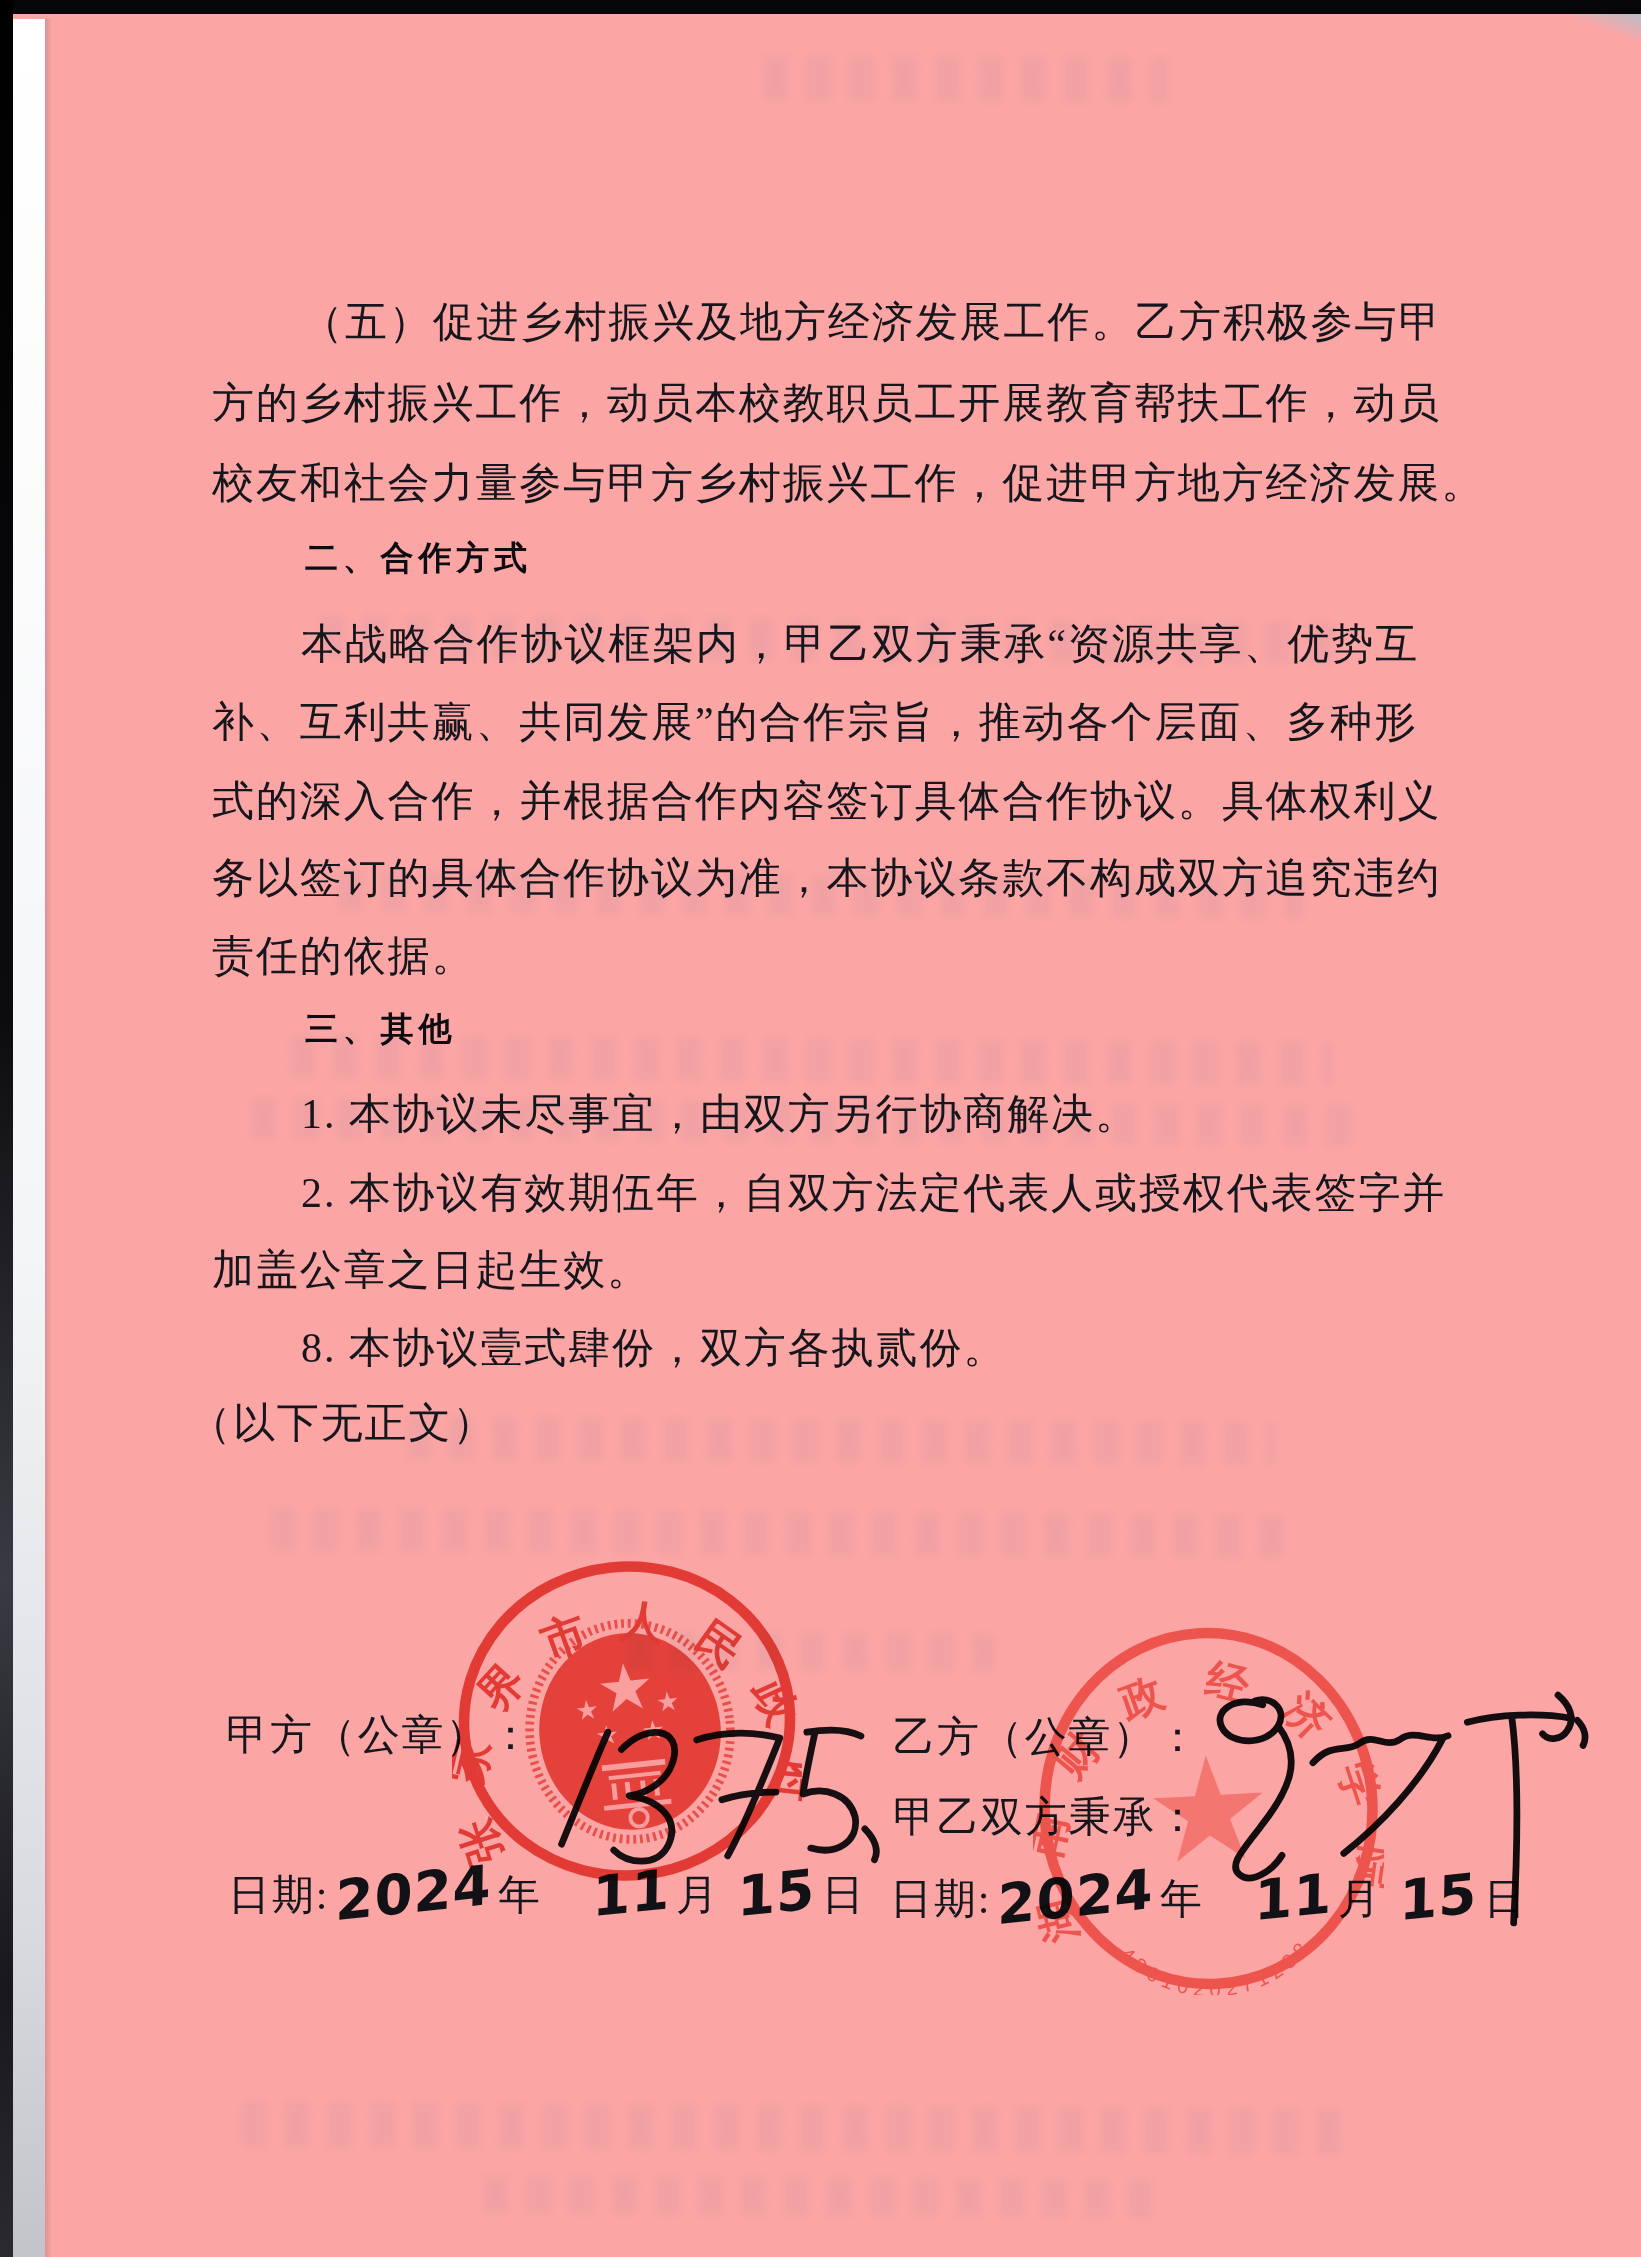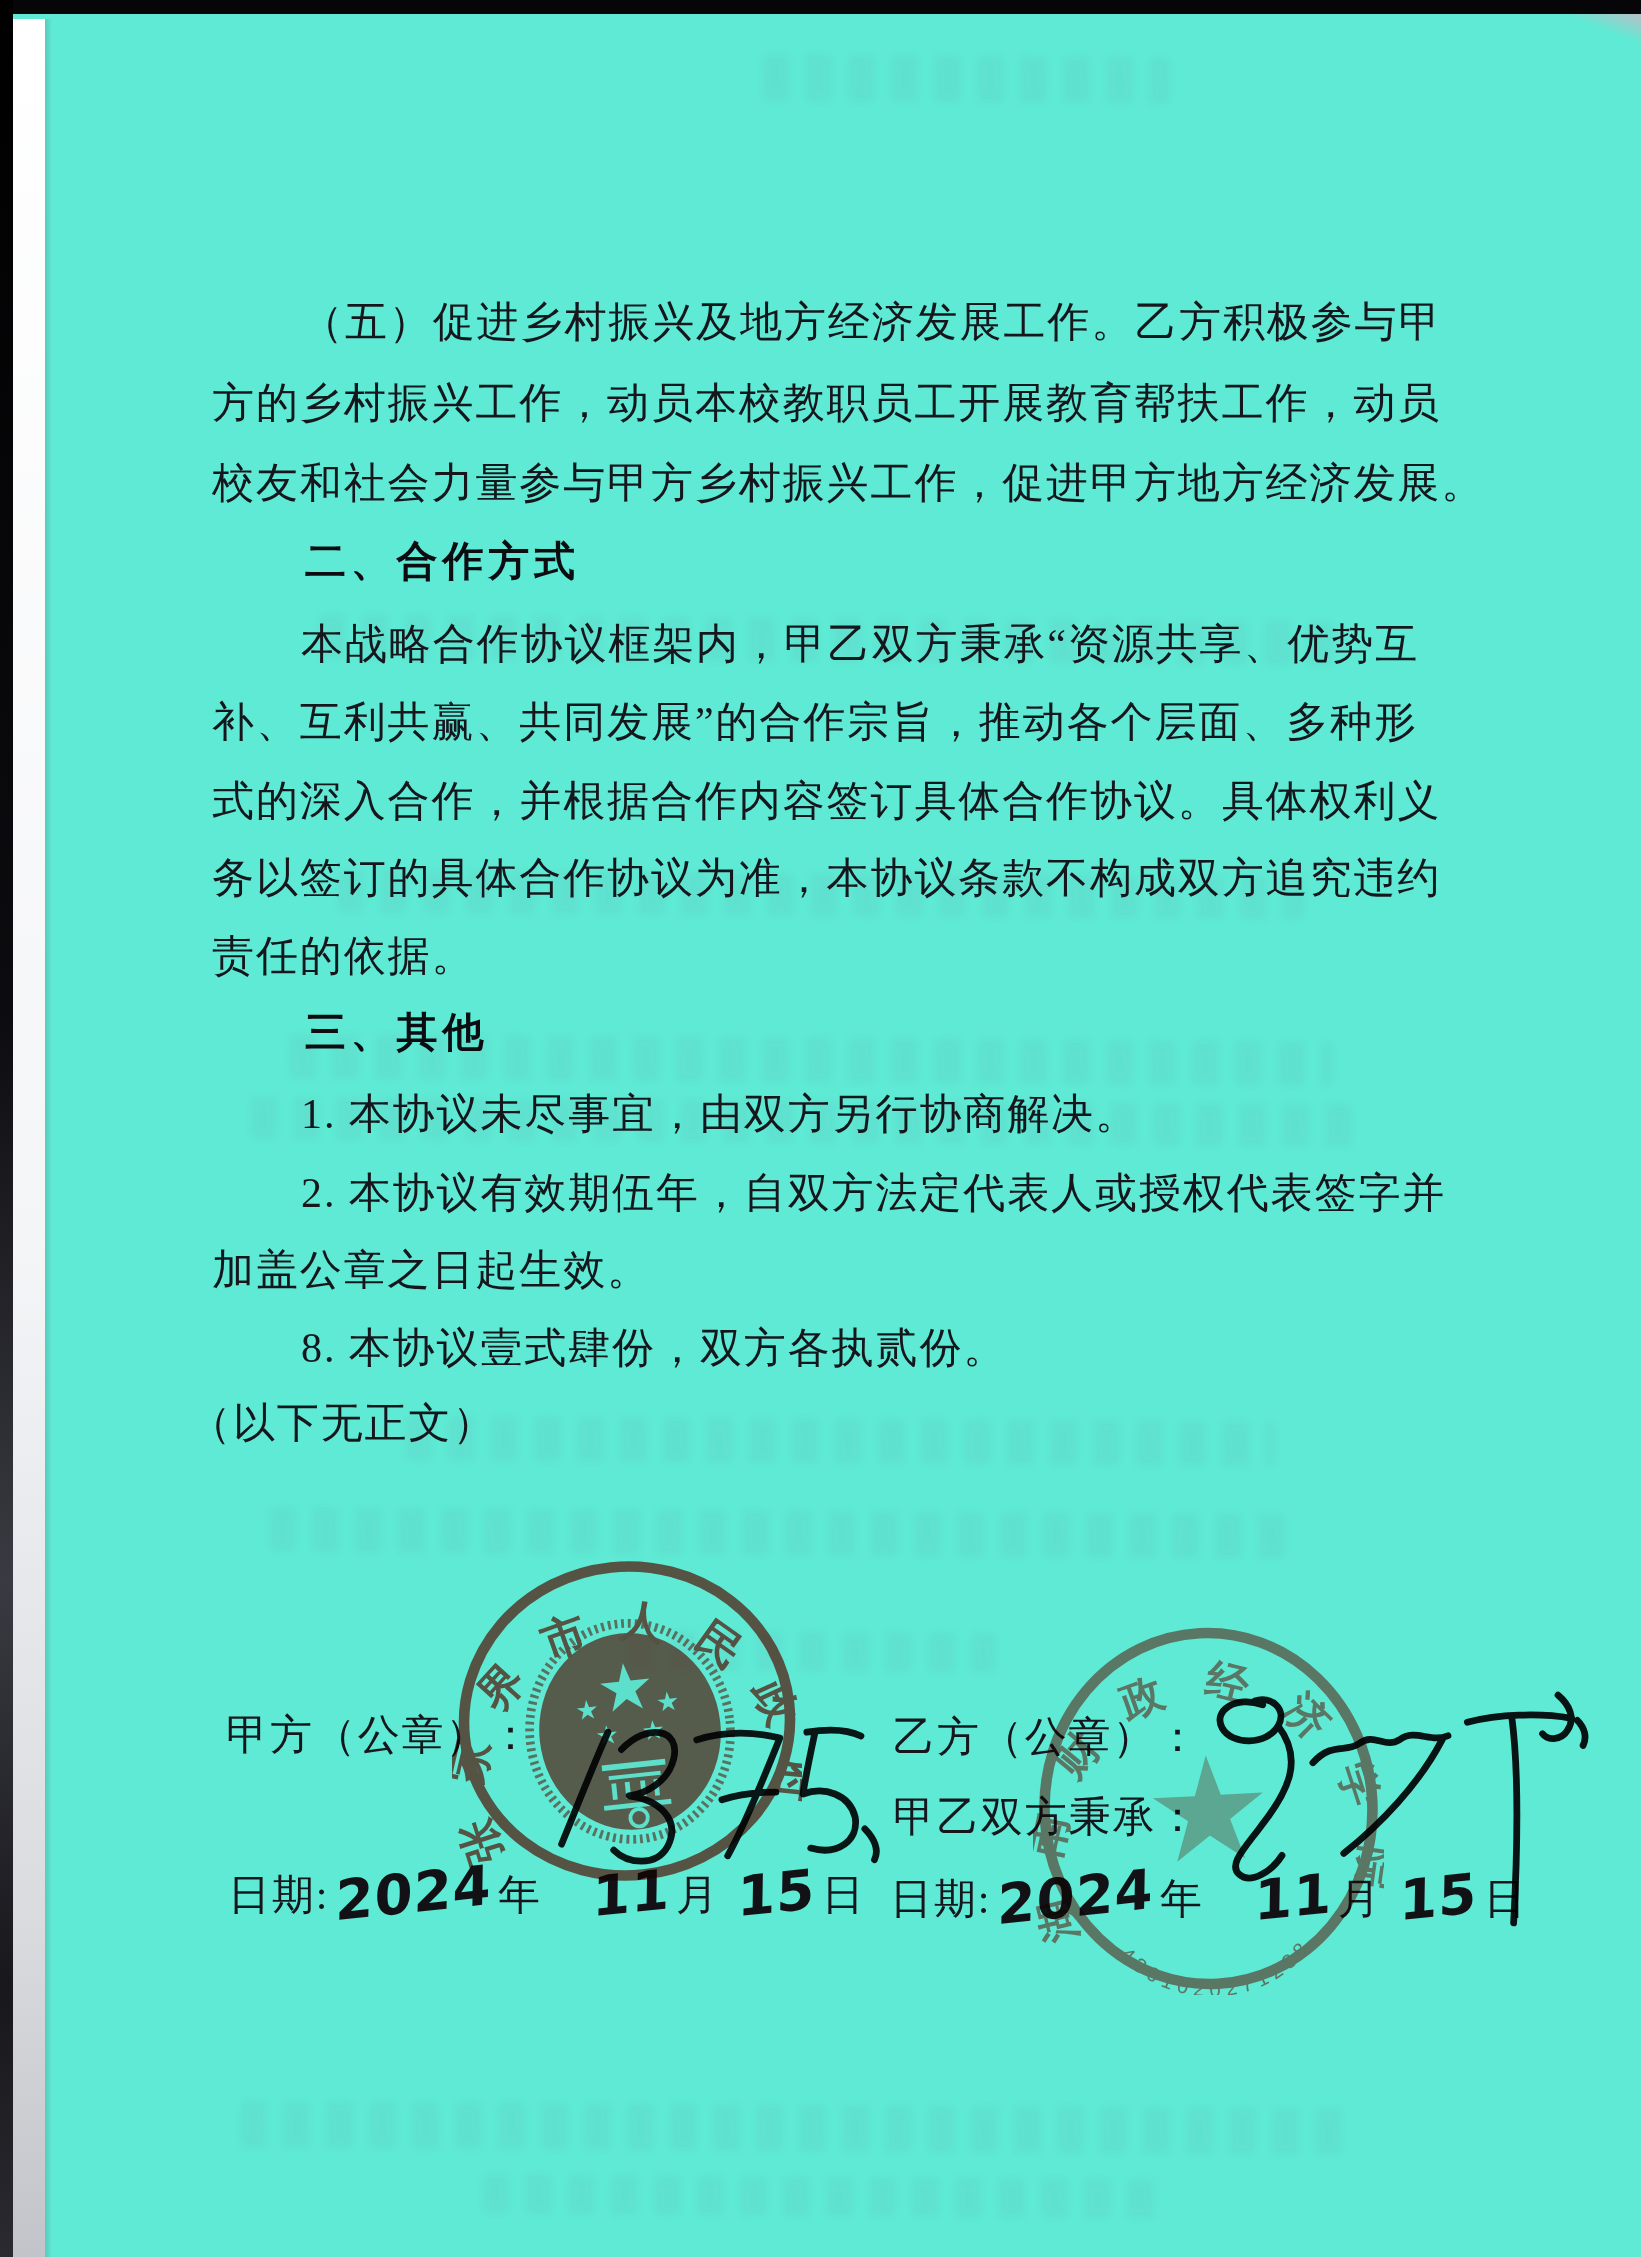--- a/index.html
+++ b/index.html
@@ -1,36 +1,36 @@
 <!DOCTYPE html>
 <html><head>
 <meta charset="utf-8">
 <style>
   html,body{margin:0;padding:0;background:#222;}
-  #screen{position:relative;width:1641px;height:2257px;background:#5eead4;overflow:hidden;
+  #screen{position:relative;width:1641px;height:2257px;background:#fca5a5;overflow:hidden;
           font-family:"Liberation Serif",serif;}
   
   .top-strip{position:absolute;left:0;top:0;width:1641px;height:13.5px;background:#060608;z-index:50;}
   .left-strip{position:absolute;left:0;top:0;width:12.6px;height:2257px;z-index:50;
               background:linear-gradient(180deg,#000 0%,#0c0c10 45%,#3a3a42 70%,#17171c 88%,#2a2a30 100%);}
   .left-sliver{position:absolute;left:12.6px;top:19.3px;width:32px;height:2238px;z-index:49;
                background:linear-gradient(180deg,#ffffff 0%,#f4f5f7 55%,#d9dbdf 85%,#c2c4c9 100%);}
   .page-edge-shadow{position:absolute;left:44px;top:19.3px;width:7.7px;height:2238px;z-index:48;
                background:linear-gradient(90deg,rgba(70,70,85,.22),rgba(70,70,85,0));}
   .corner-notch{position:absolute;right:0;top:13.5px;width:71px;height:29px;z-index:47;
                background:linear-gradient(200deg,#b9bec7 0%,rgba(185,190,199,0) 55%);}
   
   .smudge{position:absolute;z-index:5;filter:blur(3.9px);opacity:.07;border-radius:5.8px;
           background:repeating-linear-gradient(90deg,#6b7890 0 25px,transparent 25px 43px);
           transform:rotate(.4deg);}
   
   .bodyline{position:absolute;left:212px;z-index:20;white-space:nowrap;font-size:42px;line-height:1;
             letter-spacing:1.9px;color:#16161d;}
   .indent{left:301px;}
-  .heading{left:305px;font-family:"Liberation Sans",sans-serif;font-weight:bold;font-size:41px;
+  .heading{left:305px;font-family:"Liberation Sans",sans-serif;font-weight:bold;font-size:33px;
            letter-spacing:4.8px;color:#0c0c11;}
   .paren{left:189px;}
   
   .siglabel{position:absolute;z-index:20;white-space:nowrap;font-size:42px;letter-spacing:1.9px;color:#16161d;}
   .date-line{position:absolute;z-index:20;display:flex;align-items:baseline;font-size:42px;
              letter-spacing:1.9px;color:#16161d;white-space:nowrap;text-align:center;}
   .hand{font-family:"DejaVu Sans",sans-serif;font-weight:700;font-size:55px;color:#121216;
         display:inline-block;transform:rotate(-6deg) skewX(-7deg);margin:0 5.8px;position:relative;top:2.9px;
         letter-spacing:1px;z-index:41;}
   .gapA1{display:inline-block;width:44px;} .gapA2{display:inline-block;width:11.6px;}

